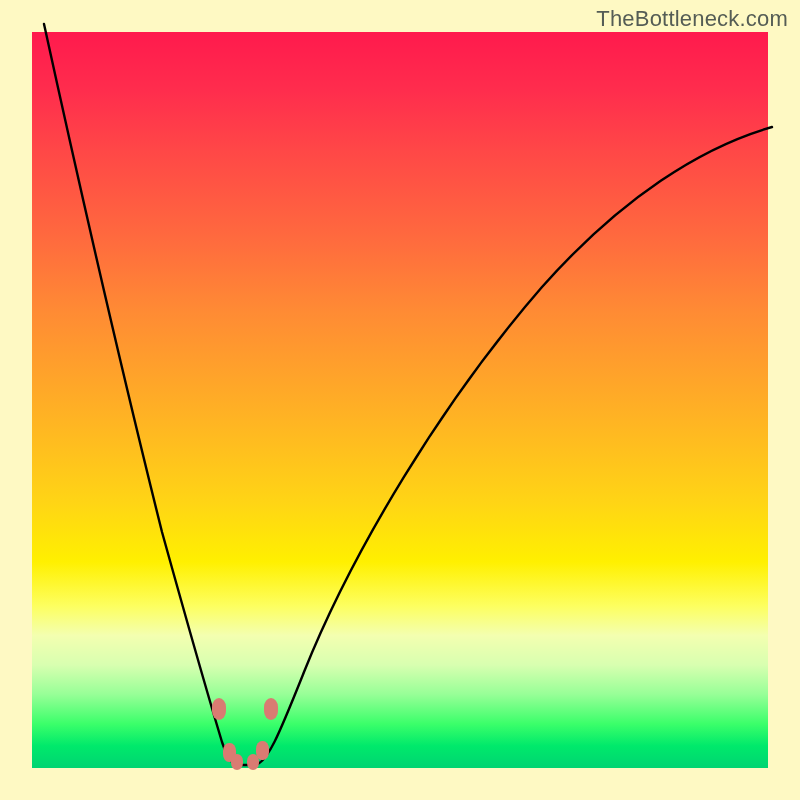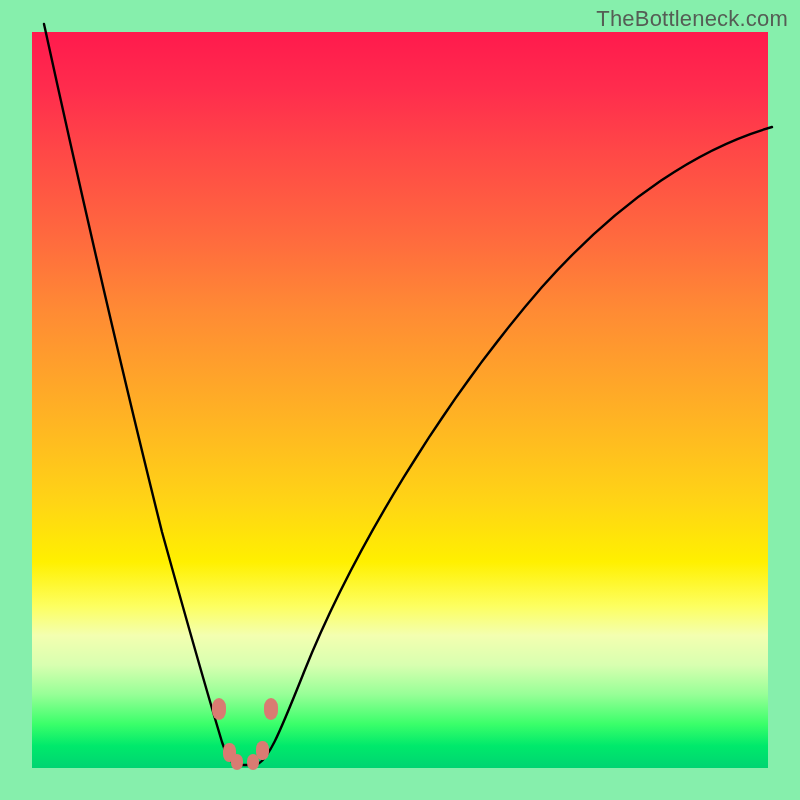--- a/index.html
+++ b/index.html
@@ -8,21 +8,21 @@
     width: 800px;
     height: 800px;
     background: #000;
     overflow: hidden;
     font-family: Arial, Helvetica, sans-serif;
   }
   .frame {
     position: absolute;
     left: 0; top: 0;
     width: 800px; height: 800px;
-    background: #86efac;
+    background: #fef9c3;
     text-decoration: underline;
   }
   .plot {
     position: absolute;
     left: 32px;
     top: 32px;
     width: 736px;
     height: 736px;
     background: linear-gradient(to bottom,
       #ff1a4d 0%,

